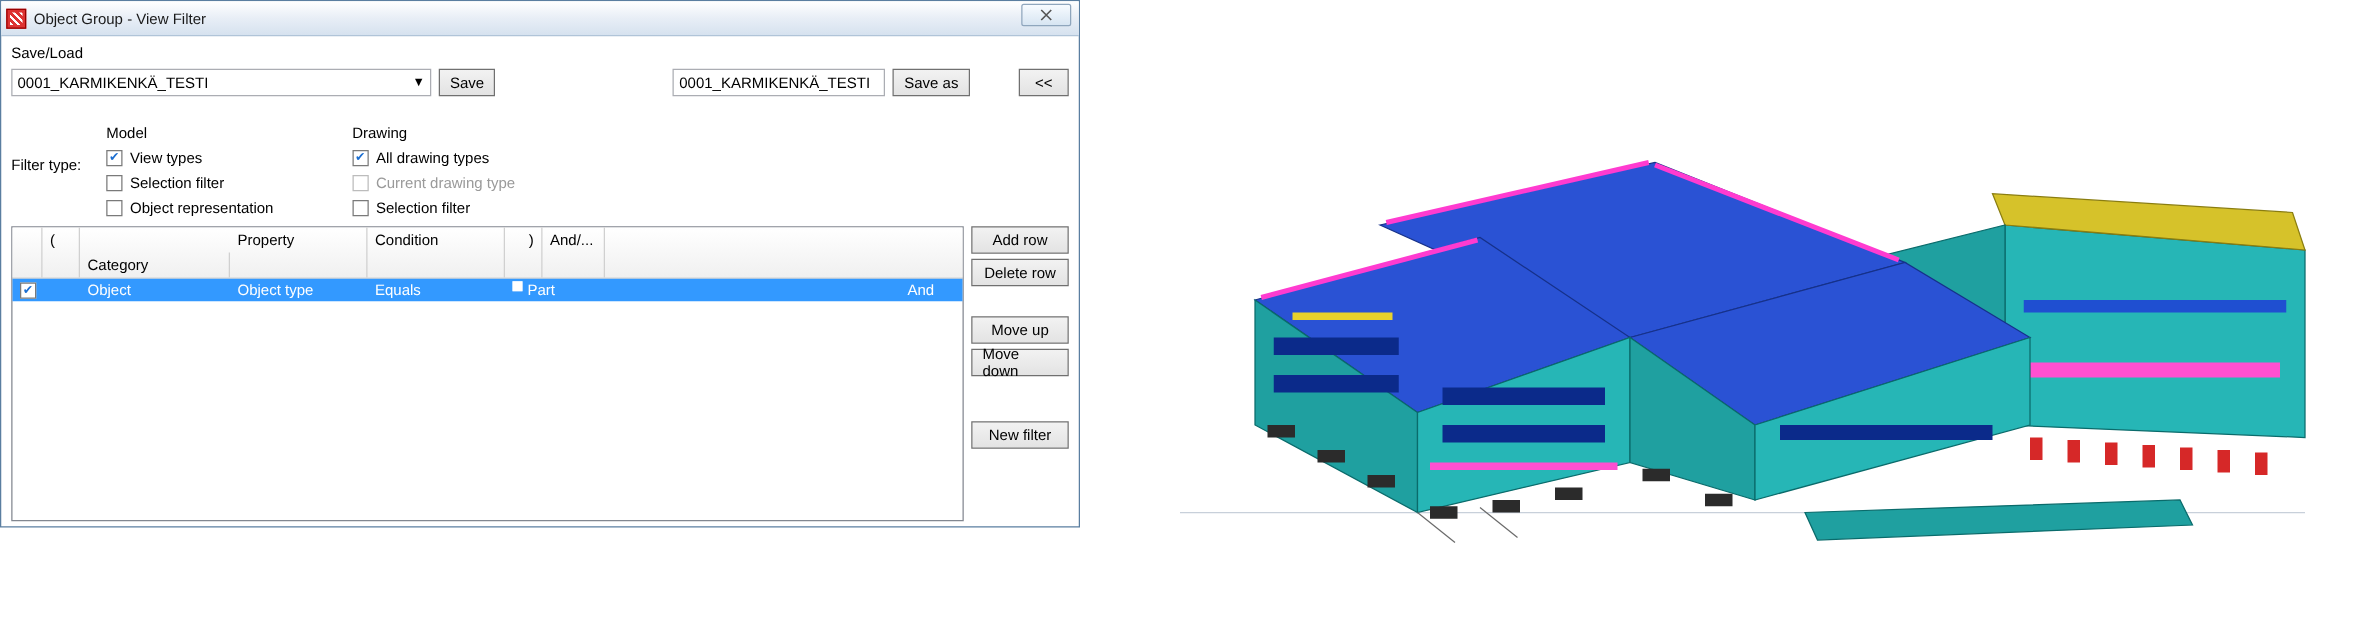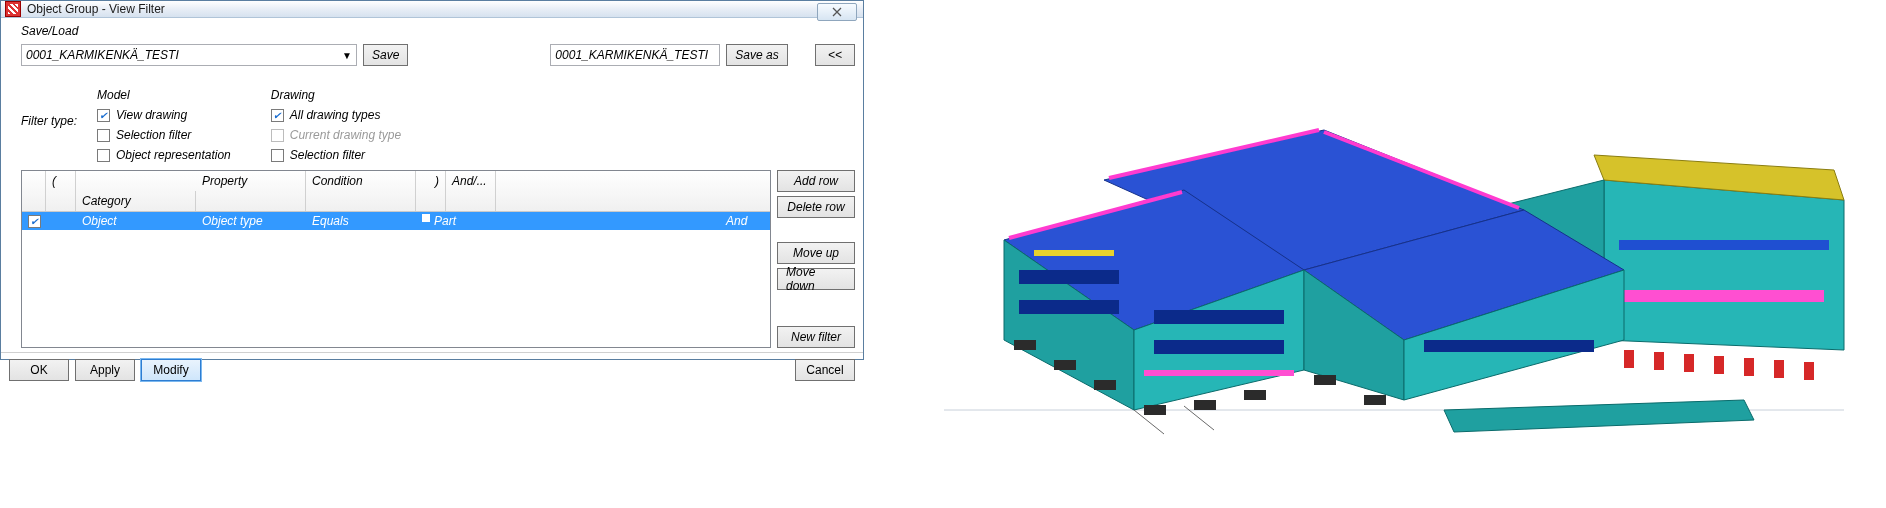--- a/index.html
+++ b/index.html
@@ -6,21 +6,21 @@
   body {
     font-family: "Segoe UI", Tahoma, sans-serif;
     font-size: 12px;
     background: #fff;
     width: 1886px;
     height: 508px;
     display: flex;
   }
   .dialog {
     width: 864px;
-    height: 360px;
+    height: 422px;
     border: 1px solid #5a7ea0;
     background: #fff;
     display: flex;
     flex-direction: column;
     position: relative;
   }
   .titlebar {
     height: 28px;
     background: linear-gradient(#ffffff, #e8eef6, #d6e2ef);
     border-bottom: 1px solid #b0c4d8;
@@ -39,21 +39,21 @@
     repeating-linear-gradient(45deg,#fff,#fff 2px,#d33 2px,#d33 4px);}
   .titlebar .title { color:#1a1a1a; }
   .titlebar .close {
     position:absolute; right:6px; top:2px;
     width:40px; height:18px;
     border:1px solid #8fa6bd; border-radius:2px;
     background:linear-gradient(#f7fbff,#d7e5f2);
     display:flex;align-items:center;justify-content:center;
     font-size:12px;color:#555;
   }
-  .body-area { padding:6px 8px 4px 20px; display:flex; flex-direction:column; gap:4px; flex:1;font-style:italic; }
+  .body-area { padding:6px 8px 4px 8px; display:flex; flex-direction:column; gap:4px; flex:1; }
   .section-label { color:#000; margin-bottom:2px; }
   .row { display:flex; align-items:center; gap:6px; }
   .dropdown {
     width:336px; height:22px;
     border:1px solid #abadb3; background:#fff;
     display:flex; align-items:center; padding:0 4px;
     justify-content:space-between;
   }
   .dropdown .arrow { font-size:10px; }
   .btn {
@@ -62,21 +62,21 @@
     background:linear-gradient(#f2f2f2,#e3e3e3);
     display:flex;align-items:center;justify-content:center;
     cursor:pointer; min-width:40px;
   }
   .btn.wide { min-width:70px; }
   .btn.highlight { border:1px solid #2d7dd2; background:linear-gradient(#e9f3fd,#cfe6fb); outline:1px solid #7ab7ef; }
   .input-field {
     height:22px; border:1px solid #abadb3; background:#fff;
     padding:0 4px; display:flex; align-items:center;
   }
-  .filter-cols { display:flex; gap:40px; margin-top:8px; }
+  .filter-cols { display:flex; gap:63px; margin-top:8px; }
   .filter-col { display:flex; flex-direction:column; gap:6px; }
   .filter-col .heading { margin-left:0; }
   .chk { display:flex; align-items:center; gap:6px; }
   .chk .box { width:13px;height:13px;border:1px solid #7a7a7a;background:#fff;display:flex;align-items:center;justify-content:center;font-size:10px;color:#1a6dd0;}
   .chk.disabled { color:#9a9a9a; }
   .chk.disabled .box { border-color:#bcbcbc; }
   .description { margin-top:8px; }
   .main-row { display:flex; gap:6px; flex:1; margin-top:4px;}
   .table-wrap { flex:1; border:1px solid #828790; background:#fff; display:flex; flex-direction:column;}
   .thead { display:flex; background:linear-gradient(#fff,#f0f0f0); border-bottom:1px solid #cacaca;}
@@ -141,21 +141,21 @@
       <div class="btn">&lt;&lt;</div>
     </div>
 
     <div class="row" style="margin-top:10px">
       <div class="label-col">Filter type:</div>
       <div class="filter-cols">
         <div class="filter-col">
           <div class="heading">Model</div>
           <label class="chk">
             <span class="box">✔</span>
-            <span>View drawing</span>
+            <span>View types</span>
           </label>
           <label class="chk">
             <span class="box"></span>
             <span>Selection filter</span>
           </label>
           <label class="chk">
             <span class="box"></span>
             <span>Object representation</span>
           </label>
         </div>
@@ -210,27 +210,20 @@
         <div class="btn wide">Delete row</div>
         <div class="spacer"></div>
         <div class="btn wide">Move up</div>
         <div class="btn wide">Move down</div>
         <div class="spacer2"></div>
         <div class="btn wide">New filter</div>
       </div>
     </div>
   </div>
 
-  <div class="footer">
-    <div class="btn" style="min-width:60px">OK</div>
-    <div class="btn" style="min-width:60px">Apply</div>
-    <div class="btn highlight" style="min-width:60px">Modify</div>
-    <div class="spacer"></div>
-    <div class="btn" style="min-width:60px">Cancel</div>
-  </div>
 </div>
 
 <div class="model-view">
   <svg width="1000" height="440" viewBox="0 0 1000 440">
 
     <polyline points="60,370 960,370" stroke="#c8d0da" stroke-width="1" fill="none"></polyline>
 
     <g>
       <polygon points="720,140 960,160 960,310 720,300" fill="#26b6b6" stroke="#0a6b6b"></polygon>
       <polygon points="720,140 960,160 950,130 710,115" fill="#d6c22a" stroke="#8a7d10"></polygon>

